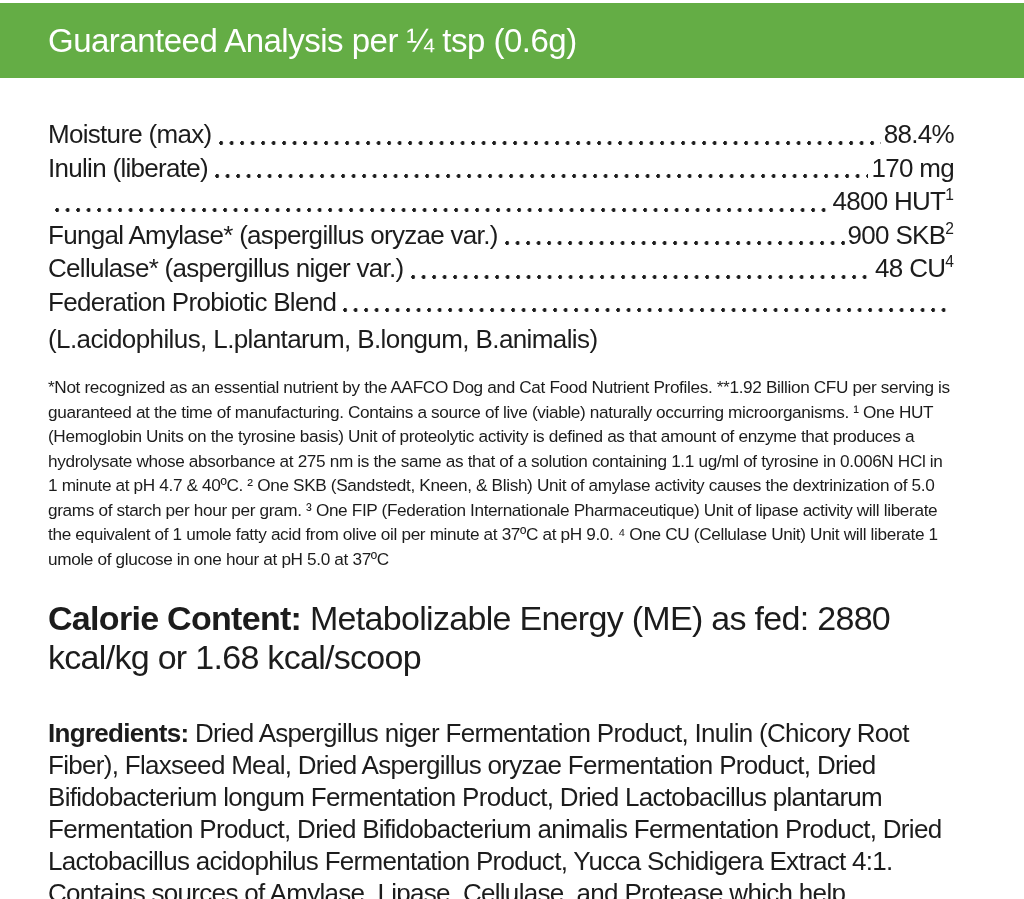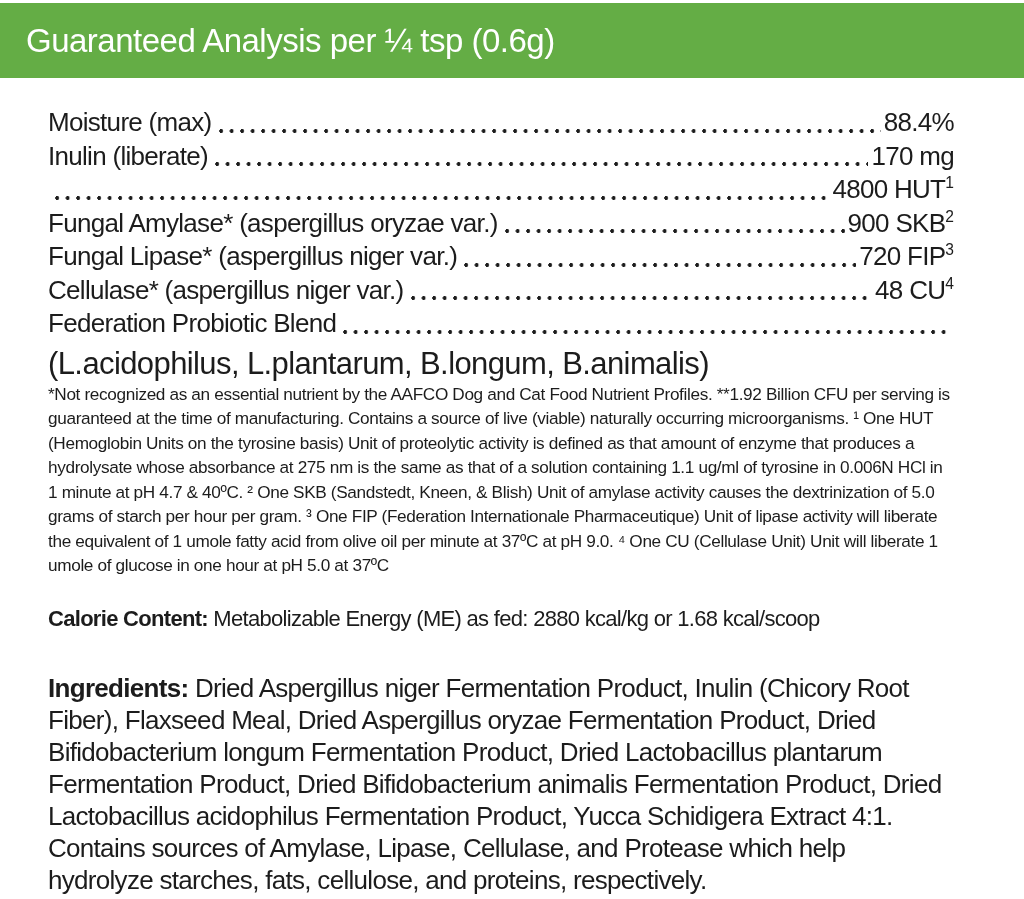--- a/index.html
+++ b/index.html
@@ -8,33 +8,33 @@
     width: 1024px; height: 899px; overflow: hidden;
     font-family: "Liberation Sans", sans-serif;
     color: #1c1c1c;
   }
   .header-bar {
     margin-top: 3px;
     height: 75px;
     background: #64ad45;
     display: flex;
     align-items: center;
-    padding-left: 26px;
+    padding-left: 48px;
   }
   .header-bar .title {
     color: #ffffff;
     font-size: 33px;
     font-weight: 500;
     letter-spacing: -0.5px;
   }
   .content {
     padding: 0 70px 0 48px;
   }
   .analysis {
-    margin-top: 29px;
+    margin-top: 41px;
     font-size: 26px;
     letter-spacing: -0.7px;
   }
   .row {
     display: flex;
     align-items: baseline;
     height: 33.5px;
     white-space: nowrap;
   }
   .leader {
@@ -45,33 +45,34 @@
     background-image: radial-gradient(circle at 2.2px 3px, #1c1c1c 1.7px, transparent 2.2px);
     background-size: 10.5px 6px;
     background-repeat: repeat-x;
   }
   .value sup, .footmark {
     font-size: 60%;
     vertical-align: super;
     letter-spacing: 0;
   }
   .species {
-    font-size: 31px;
+    font-size: 26px;
     letter-spacing: -0.6px;
     margin-top: 4px;
   }
   .footnotes {
+    margin-top: 20px;
     font-size: 17.2px;
     line-height: 24.5px;
     letter-spacing: -0.35px;
     color: #1c1c1c;
   }
   .calorie {
     margin-top: 28px;
-    font-size: 22px;
+    font-size: 34px;
     letter-spacing: -0.7px;
   }
   .ingredients {
     margin-top: 40px;
     font-size: 26px;
     line-height: 32px;
     letter-spacing: -0.7px;
   }
   .bold { font-weight: bold; }
 </style>
@@ -98,25 +99,20 @@
     <div class="row">
       <span class="leader"></span>
       <span class="value"><span>4800 HUT</span><sup>1</sup></span>
     </div>
     <div class="row">
       <span>Fungal Amylase* (aspergillus oryzae var.)</span>
       <span class="leader"></span>
       <span class="value"><span>900 SKB</span><sup>2</sup></span>
     </div>
     <div class="row">
-      <span>Fungal Lipase* (aspergillus niger var.)</span>
-      <span class="leader"></span>
-      <span class="value"><span>720 FIP</span><sup>3</sup></span>
-    </div>
-    <div class="row">
       <span>Cellulase* (aspergillus niger var.)</span>
       <span class="leader"></span>
       <span class="value"><span>48 CU</span><sup>4</sup></span>
     </div>
     <div class="row">
       <span>Federation Probiotic Blend</span>
       <span class="leader"></span>
     </div>
     <div class="species">(L.acidophilus, L.plantarum, B.longum, B.animalis)</div>
   </div>

